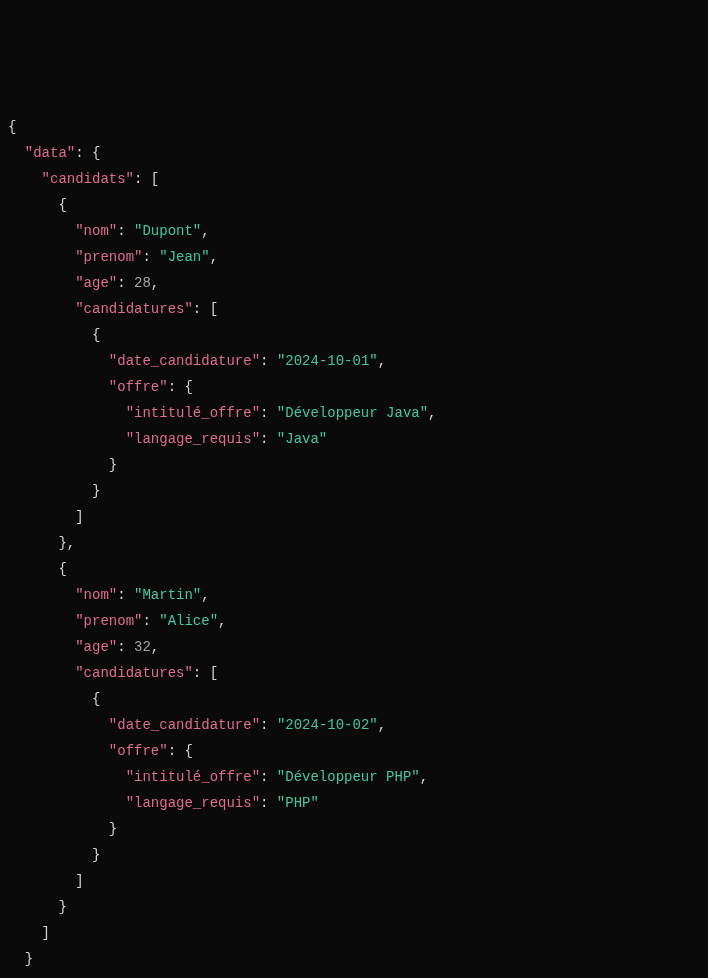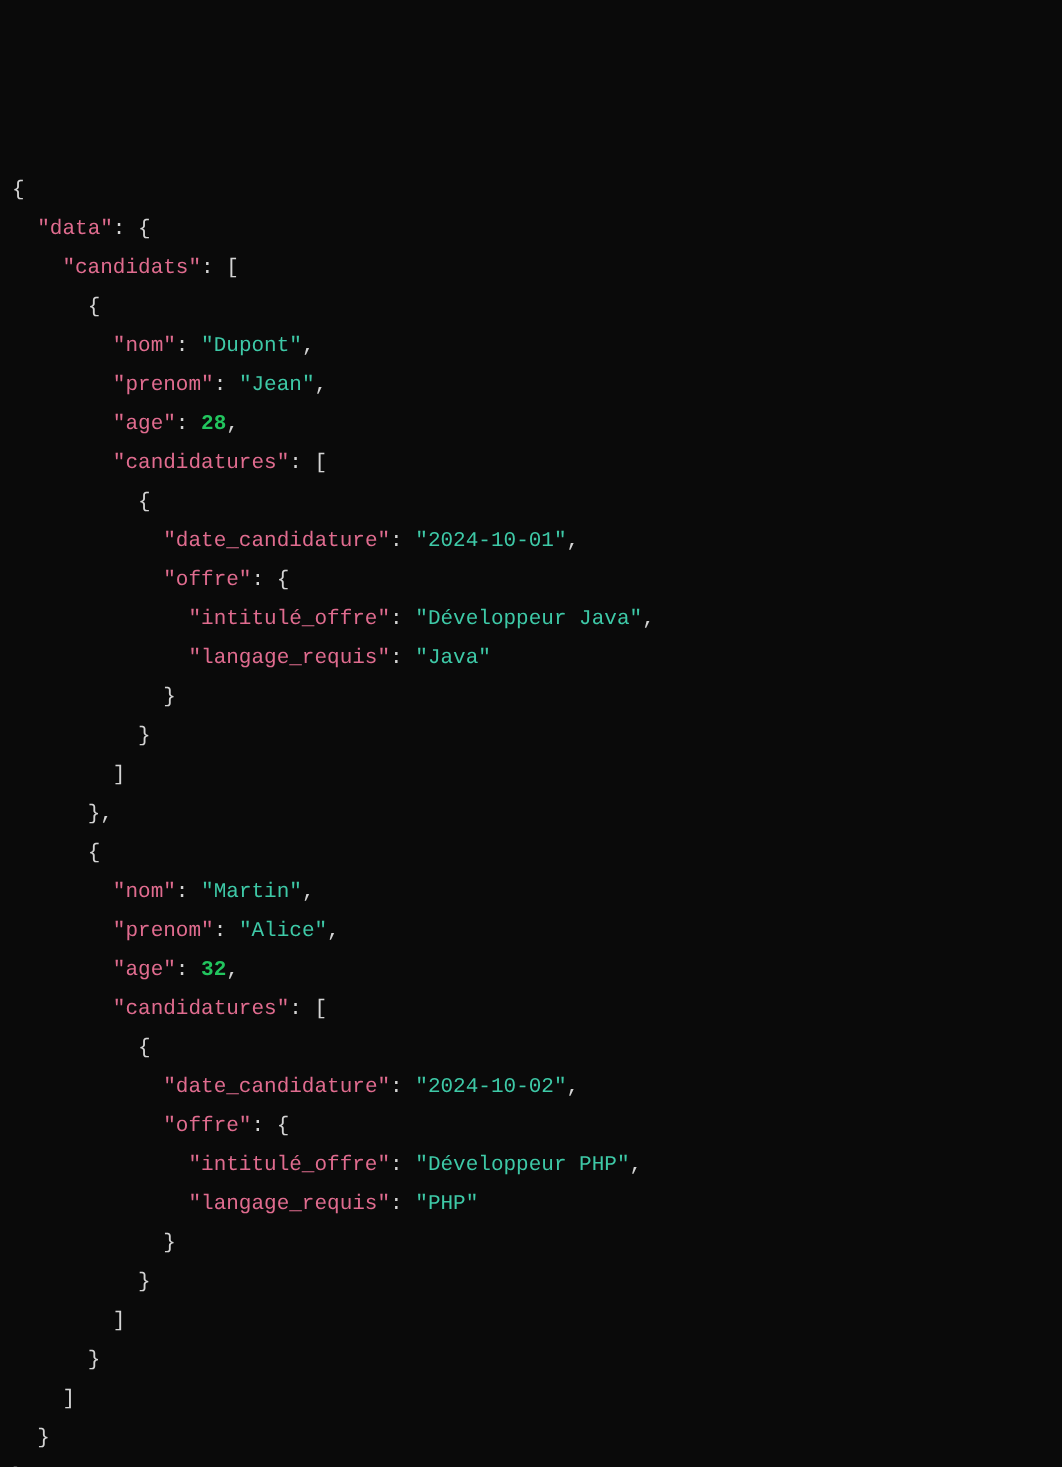--- a/index.html
+++ b/index.html
@@ -14,21 +14,21 @@
     min-height: 978px;
     white-space: pre;
   }
   .code-line { display: block; }
   .brace { color: #d4d4d4; }
   .bracket { color: #d4d4d4; }
   .colon { color: #d4d4d4; }
   .comma { color: #d4d4d4; }
   .key { color: #e06c8f; }
   .string { color: #3ec9a7; }
-  .number { color: #22c55e; font-weight: bold; }
+  .number { color: #a3a3a3; }
 </style>
 </head>
 <body>
 
 
 
 <div id="code-block"><span class="code-line"><span class="brace">{</span></span><span class="code-line">  <span class="key">"data"</span><span class="colon">: </span><span class="brace">{</span></span><span class="code-line">    <span class="key">"candidats"</span><span class="colon">: </span><span class="bracket">[</span></span><span class="code-line">      <span class="brace">{</span></span><span class="code-line">        <span class="key">"nom"</span><span class="colon">: </span><span class="string">"Dupont"</span><span class="comma">,</span></span><span class="code-line">        <span class="key">"prenom"</span><span class="colon">: </span><span class="string">"Jean"</span><span class="comma">,</span></span><span class="code-line">        <span class="key">"age"</span><span class="colon">: </span><span class="number">28</span><span class="comma">,</span></span><span class="code-line">        <span class="key">"candidatures"</span><span class="colon">: </span><span class="bracket">[</span></span><span class="code-line">          <span class="brace">{</span></span><span class="code-line">            <span class="key">"date_candidature"</span><span class="colon">: </span><span class="string">"2024-10-01"</span><span class="comma">,</span></span><span class="code-line">            <span class="key">"offre"</span><span class="colon">: </span><span class="brace">{</span></span><span class="code-line">              <span class="key">"intitulé_offre"</span><span class="colon">: </span><span class="string">"Développeur Java"</span><span class="comma">,</span></span><span class="code-line">              <span class="key">"langage_requis"</span><span class="colon">: </span><span class="string">"Java"</span></span><span class="code-line">            <span class="brace">}</span></span><span class="code-line">          <span class="brace">}</span></span><span class="code-line">        <span class="bracket">]</span></span><span class="code-line">      <span class="brace">}</span><span class="comma">,</span></span><span class="code-line">      <span class="brace">{</span></span><span class="code-line">        <span class="key">"nom"</span><span class="colon">: </span><span class="string">"Martin"</span><span class="comma">,</span></span><span class="code-line">        <span class="key">"prenom"</span><span class="colon">: </span><span class="string">"Alice"</span><span class="comma">,</span></span><span class="code-line">        <span class="key">"age"</span><span class="colon">: </span><span class="number">32</span><span class="comma">,</span></span><span class="code-line">        <span class="key">"candidatures"</span><span class="colon">: </span><span class="bracket">[</span></span><span class="code-line">          <span class="brace">{</span></span><span class="code-line">            <span class="key">"date_candidature"</span><span class="colon">: </span><span class="string">"2024-10-02"</span><span class="comma">,</span></span><span class="code-line">            <span class="key">"offre"</span><span class="colon">: </span><span class="brace">{</span></span><span class="code-line">              <span class="key">"intitulé_offre"</span><span class="colon">: </span><span class="string">"Développeur PHP"</span><span class="comma">,</span></span><span class="code-line">              <span class="key">"langage_requis"</span><span class="colon">: </span><span class="string">"PHP"</span></span><span class="code-line">            <span class="brace">}</span></span><span class="code-line">          <span class="brace">}</span></span><span class="code-line">        <span class="bracket">]</span></span><span class="code-line">      <span class="brace">}</span></span><span class="code-line">    <span class="bracket">]</span></span><span class="code-line">  <span class="brace">}</span></span><span class="code-line"><span class="brace">}</span></span></div>
 
 
 

